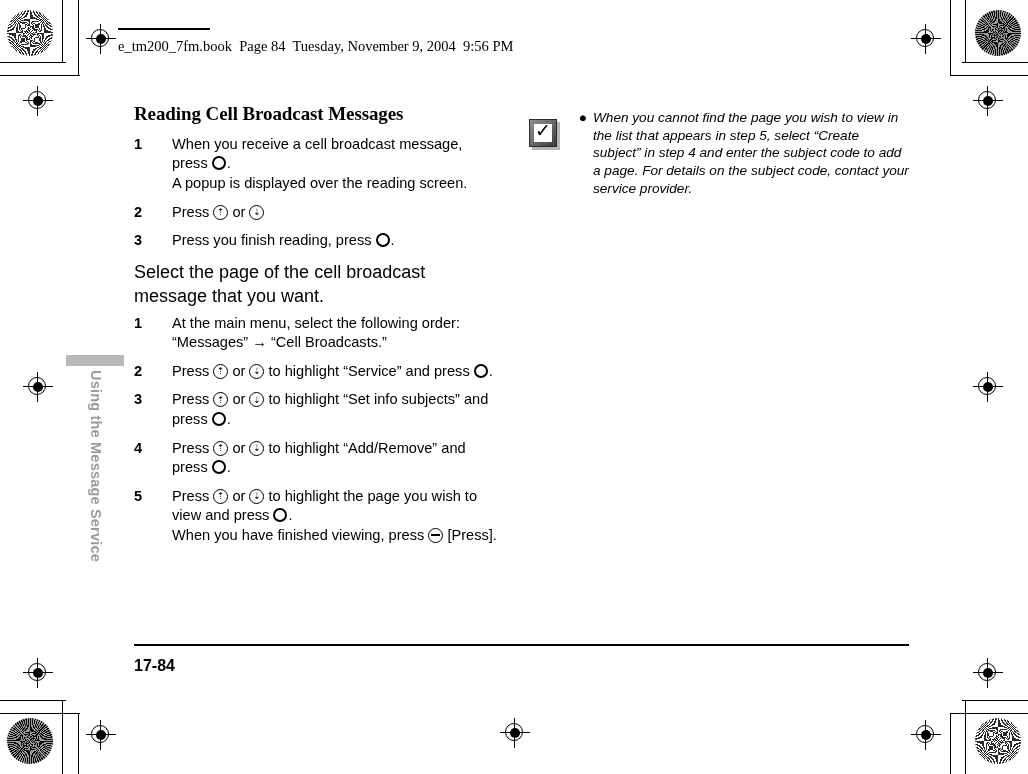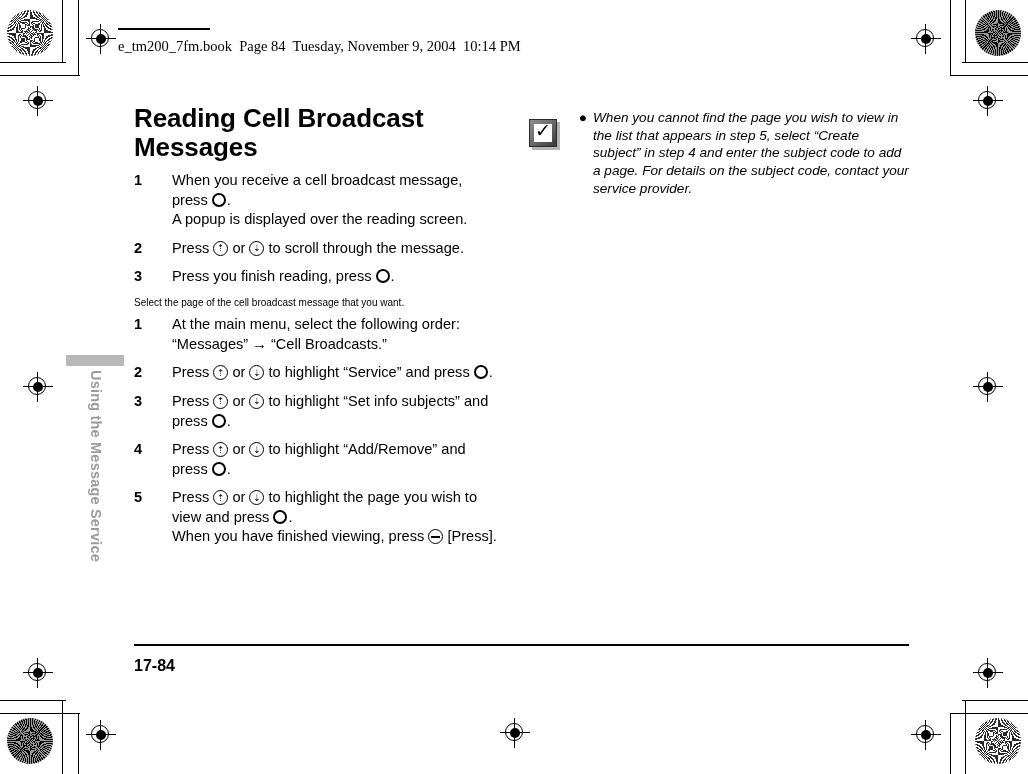--- a/index.html
+++ b/index.html
@@ -94,31 +94,31 @@
     left: 134px; top: 104px;
     width: 366px;
   }
   .col-right {
     position: absolute;
     left: 529px; top: 108px;
     width: 380px;
   }
 
   h2.sec-title {
-    font-family: Liberation Sans, sans-serif;
-    font-size: 26px;
+    font-family: Liberation Serif, serif;
+    font-size: 19px;
     font-weight: bold;
     margin: 0 0 10px 0;
     letter-spacing: -0.1px;
     line-height: 1.1;
   }
   h2.sec-title.second { margin-top: 14px; }
 
   .lead {
-    font-size: 10px;
+    font-size: 18px;
     line-height: 1.34;
     margin: 0 0 6px 0;
   }
 
   ol.steps {
     list-style: none;
     margin: 0;
     padding: 0;
   }
   ol.steps > li {
@@ -330,40 +330,40 @@
       <div class="dot"></div>
   </div>
   <div class="reg" style="left:515px; top:733px;">
     <div class="cx"></div>
       <div class="cy"></div>
       <div class="ring"></div>
       <div class="dot"></div>
   </div>
 </div>
 
-<div class="file-header">e_tm200_7fm.book  Page 84  Tuesday, November 9, 2004  10:14 PM</div>
+<div class="file-header">e_tm200_7fm.book  Page 84  Tuesday, November 9, 2004  9:56 PM</div>
 <div class="mark-line hline" style="left:118px; top:28px; width:92px; height:2px;"></div>
 
 <div class="tab-bar"></div>
 <div class="side-tab">Using the Message Service</div>
 
 <div class="col-left">
 
   <h2 class="sec-title">Reading Cell Broadcast Messages</h2>
 
   <ol class="steps">
     <li>
       <span class="num">1</span>
       <span>When you receive a cell broadcast message, press </span><span class="key key-select"><span class="circ"></span></span><span>.</span>
       <span class="sub">A popup is displayed over the reading screen.</span>
     </li>
 
     <li>
       <span class="num">2</span>
-      <span>Press </span><span class="key"><span class="circ"></span><span class="ar">⇡</span></span><span> or </span><span class="key"><span class="circ"></span><span class="ar">⇣</span></span><span> to scroll through the message.</span>
+      <span>Press </span><span class="key"><span class="circ"></span><span class="ar">⇡</span></span><span> or </span><span class="key"><span class="circ"></span><span class="ar">⇣</span></span>
     </li>
 
     <li>
       <span class="num">3</span>
       <span>Press you finish reading, press </span><span class="key key-select"><span class="circ"></span></span><span>.</span>
     </li>
   </ol>
 
   <p class="lead">Select the page of the cell broadcast message that you want.</p>
 

